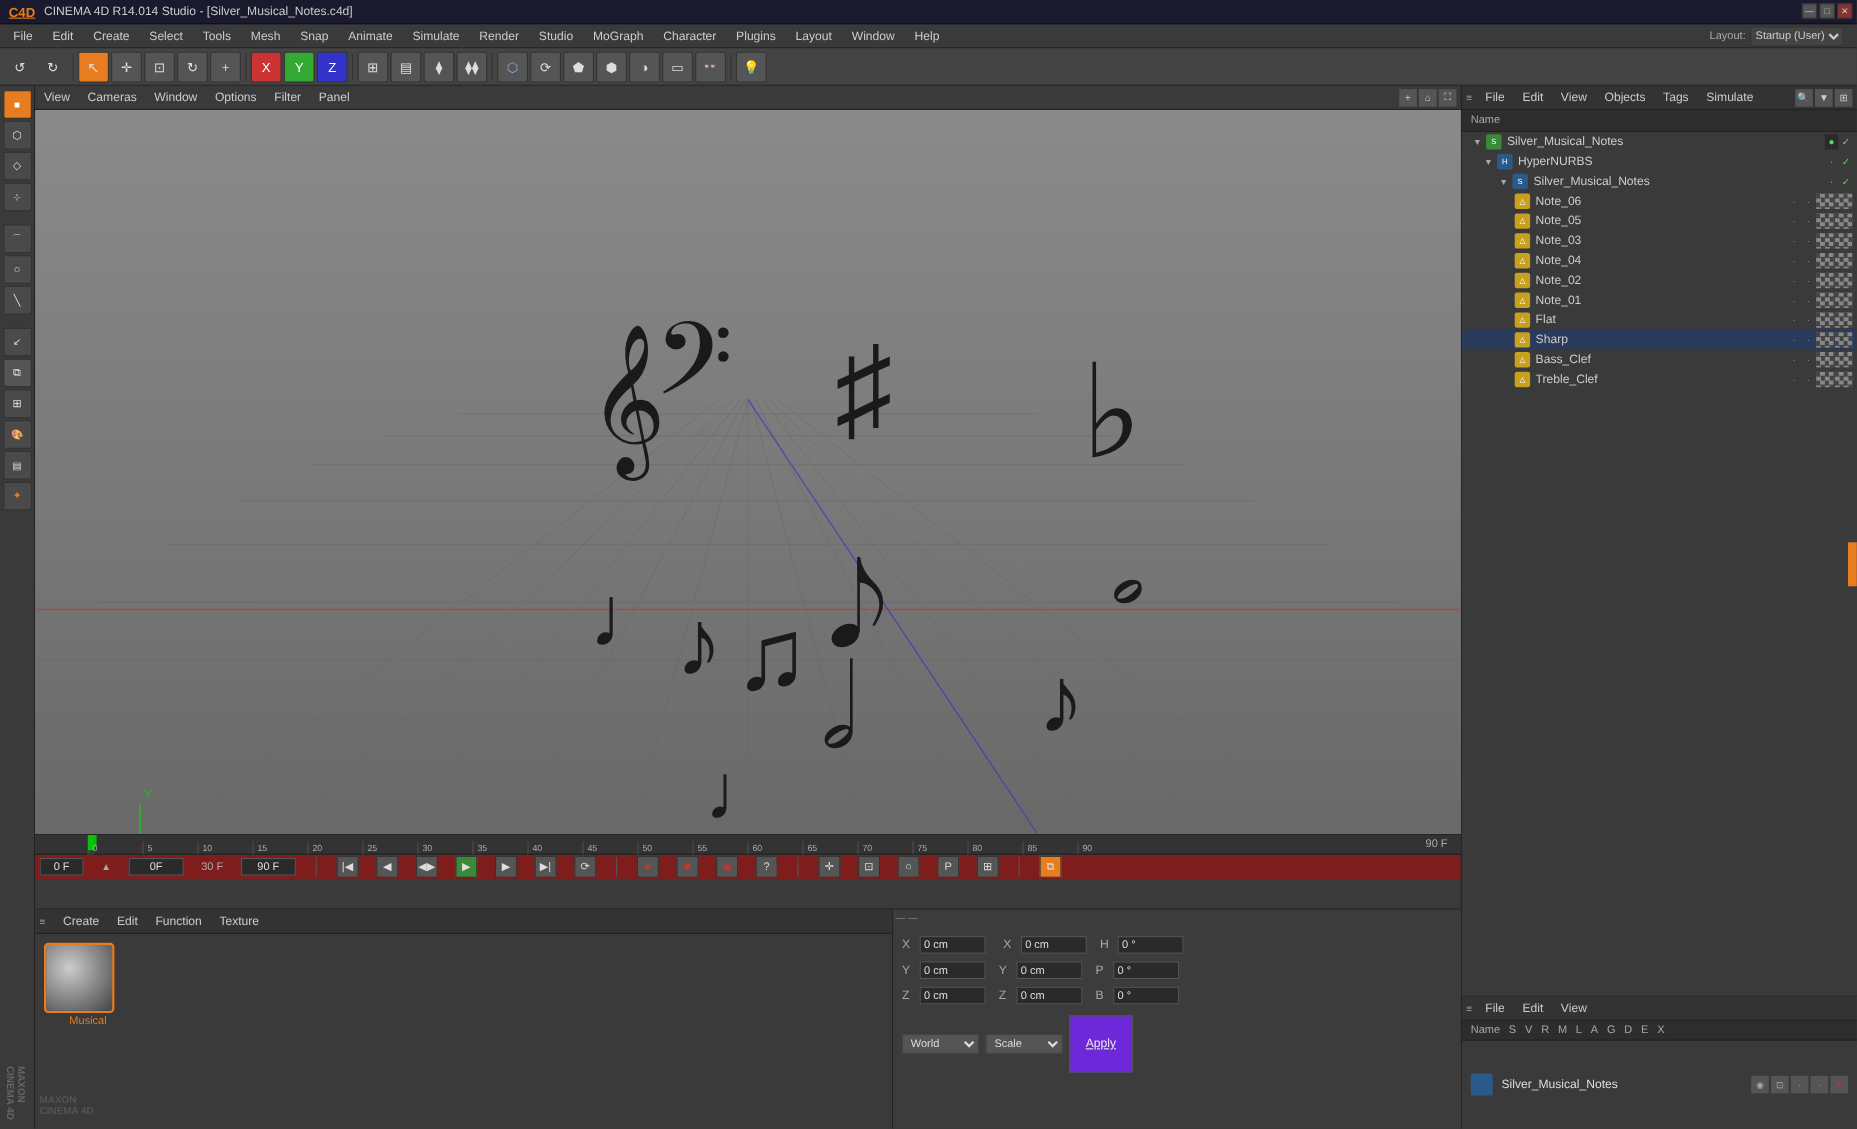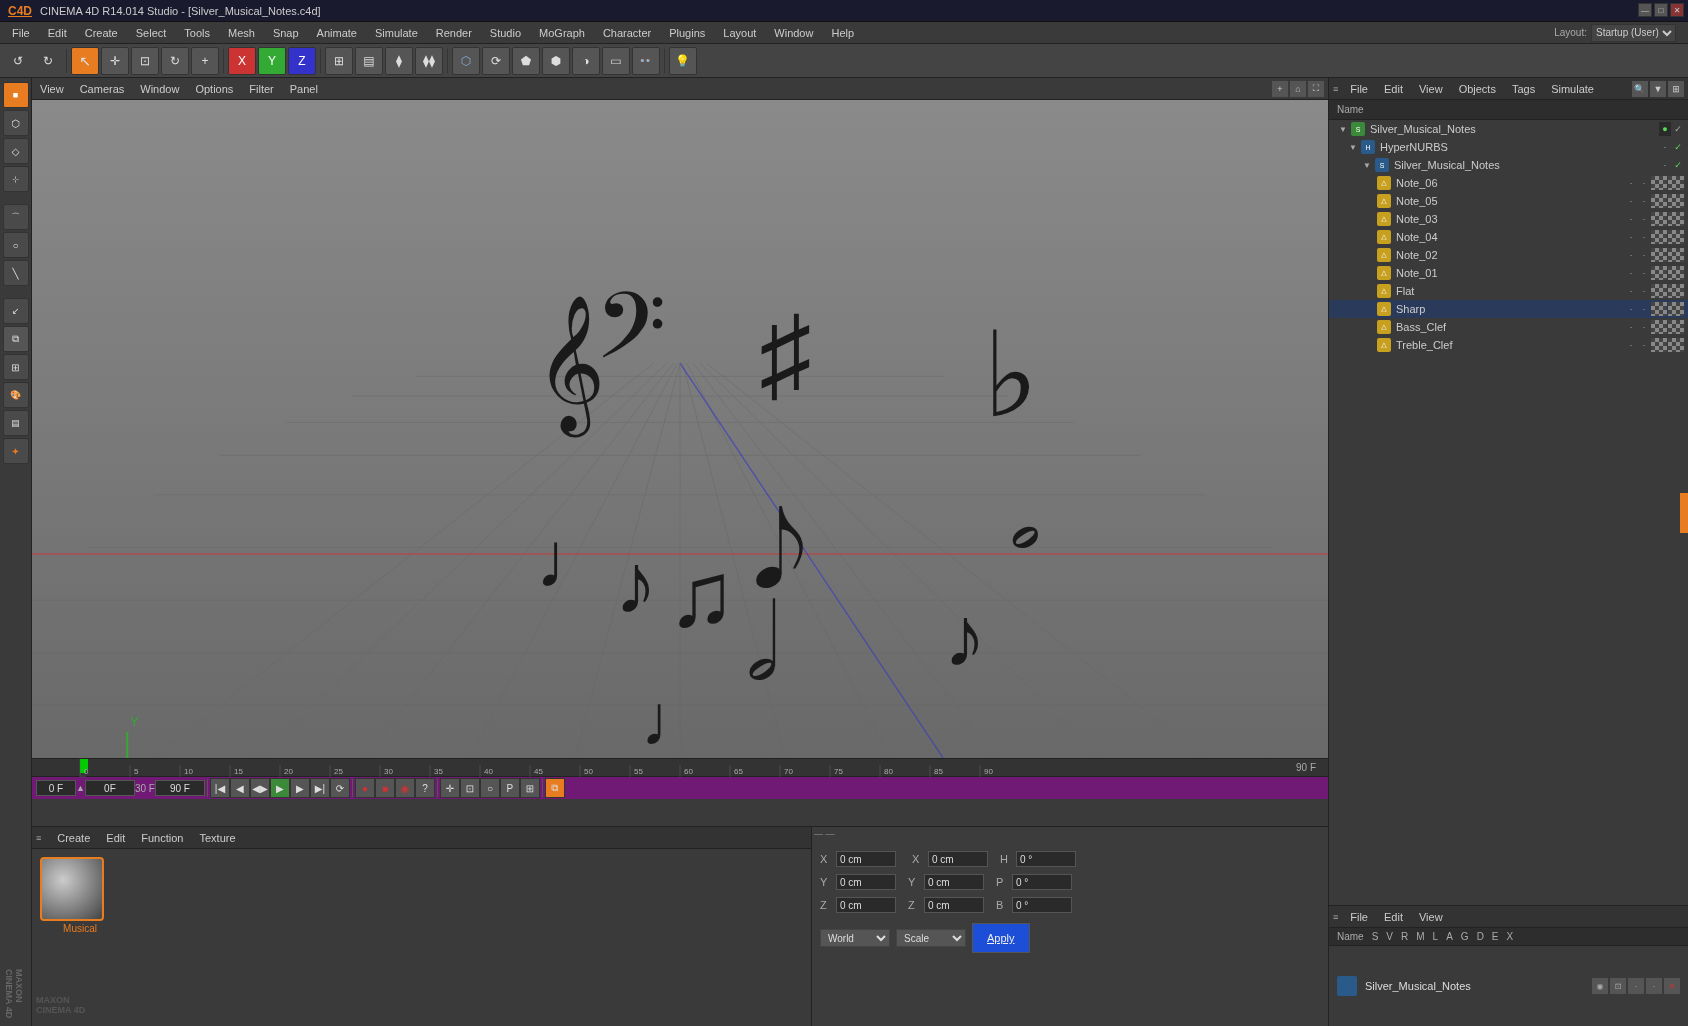--- a/index.html
+++ b/index.html
@@ -161,24 +161,24 @@
       height: 18px;
       background: #333;
       border-bottom: 1px solid #222;
       position: relative;
       display: flex;
       align-items: center;
       padding: 0 4px;
     }
     #timeline-playbar {
       height: 22px;
-      background: #701a75;
-      display: flex;
-      align-items: center;
-      gap: 0;
+      background: #7f1d1d;
+      display: flex;
+      align-items: center;
+      gap: 16px;
       padding: 0 4px;
     }
     .timeline-input {
       width: 40px; height: 16px;
       background: #2a2a2a;
       border: 1px solid #555;
       color: #ddd;
       font-size: 10px;
       text-align: center;
     }
@@ -258,24 +258,24 @@
     .coord-input {
       width: 60px; height: 16px;
       background: #2a2a2a;
       border: 1px solid #555;
       color: #ddd;
       font-size: 10px;
       padding: 0 3px;
     }
     .coord-unit { font-size: 10px; color: #aaa; }
     .apply-btn {
-      background: #1d4ed8;
+      background: #6d28d9;
       border: 1px solid #555;
       color: #eee;
-      padding: 8px 14px;
+      padding: 19px 14px;
       cursor: pointer;
       font-size: 11px;
       text-decoration: underline;
     }
     .coord-dropdown {
       background: #555;
       border: 1px solid #444;
       color: #ddd;
       font-size: 10px;
       height: 18px;

